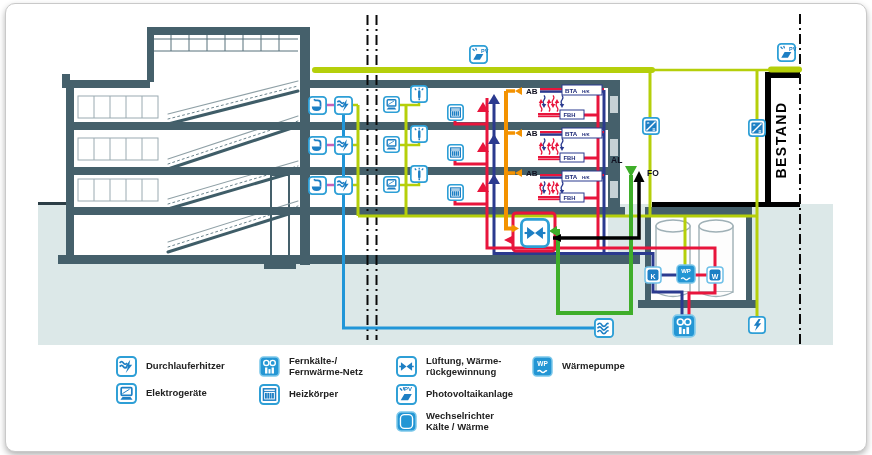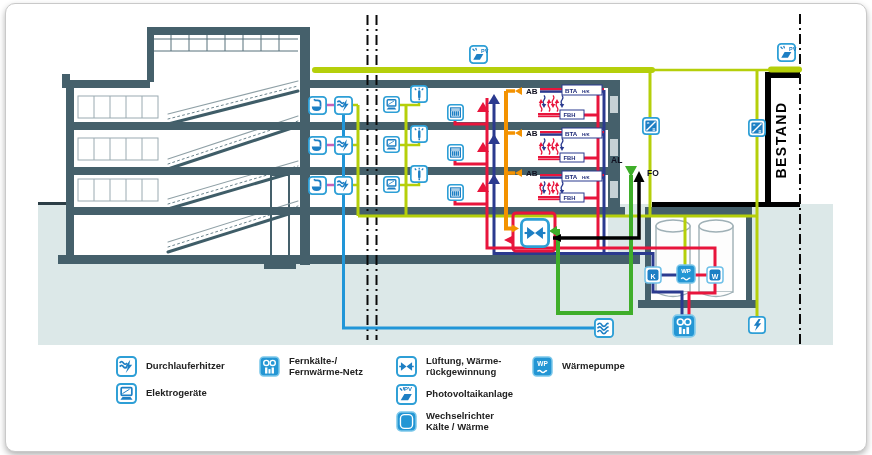--- a/index.html
+++ b/index.html
@@ -465,20 +465,28 @@
     <div class="lcol" style="left:243px">
       <div class="lrow">
         <span class="lic">
             <svg viewBox="0 0 17 17">
               <use href="#g-fw"></use>
             </svg>
           </span>
         <span class="llab">Fernkälte-/
 Fernwärme-Netz</span>
       </div>
+      <div class="lrow">
+        <span class="lic">
+            <svg viewBox="0 0 17 17">
+              <use href="#g-rad"></use>
+            </svg>
+          </span>
+        <span class="llab">Heizkörper</span>
+      </div>
     </div>
     <div class="lcol" style="left:380px">
       <div class="lrow">
         <span class="lic">
             <svg viewBox="0 0 17 17">
               <use href="#g-vent"></use>
             </svg>
           </span>
         <span class="llab">Lüftung, Wärme-
 rückgewinnung</span>

